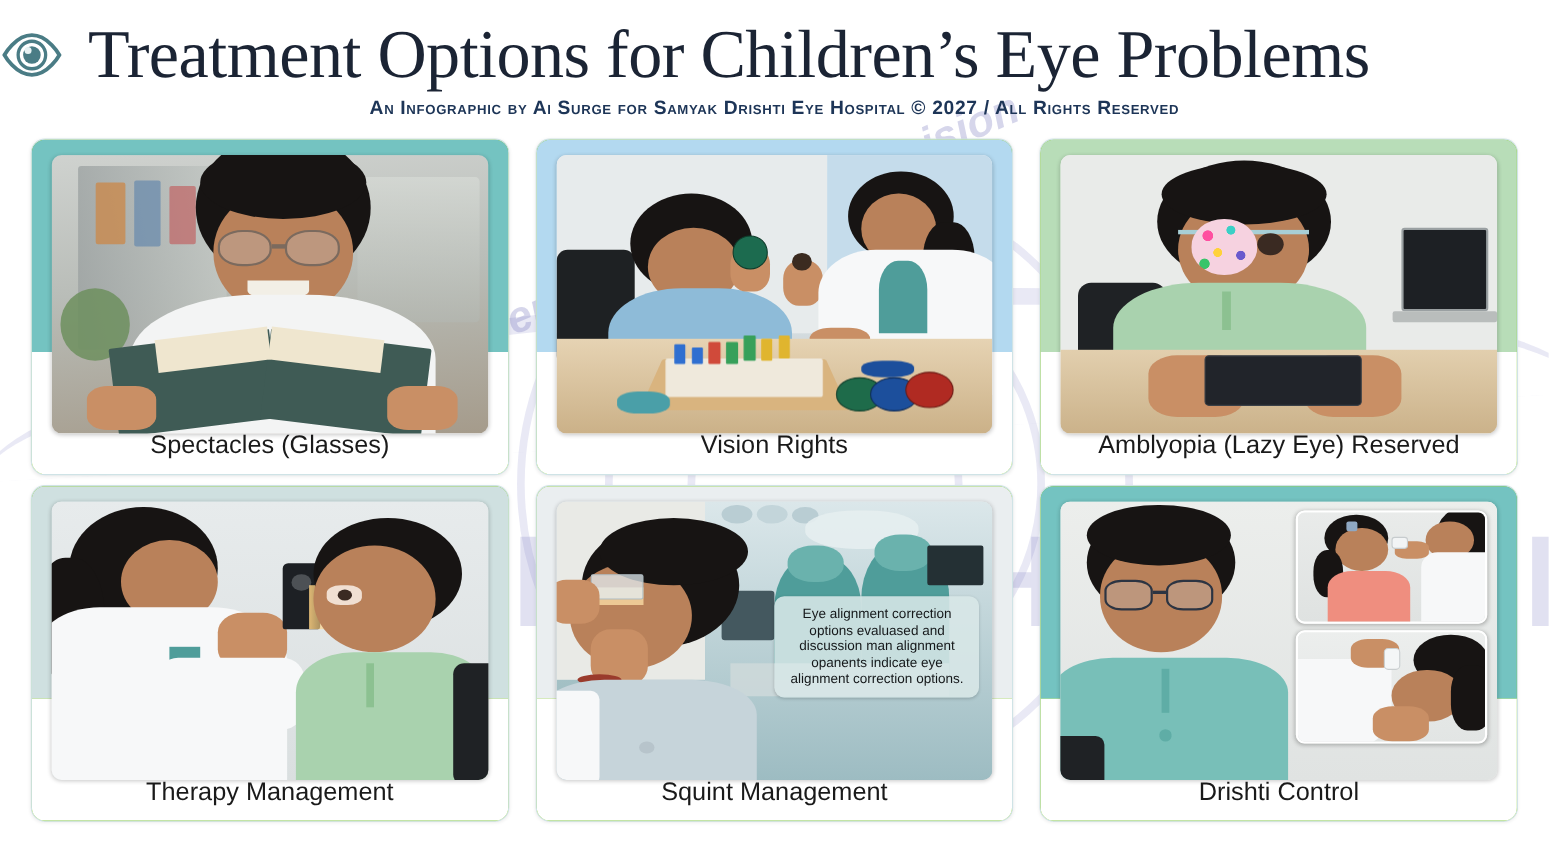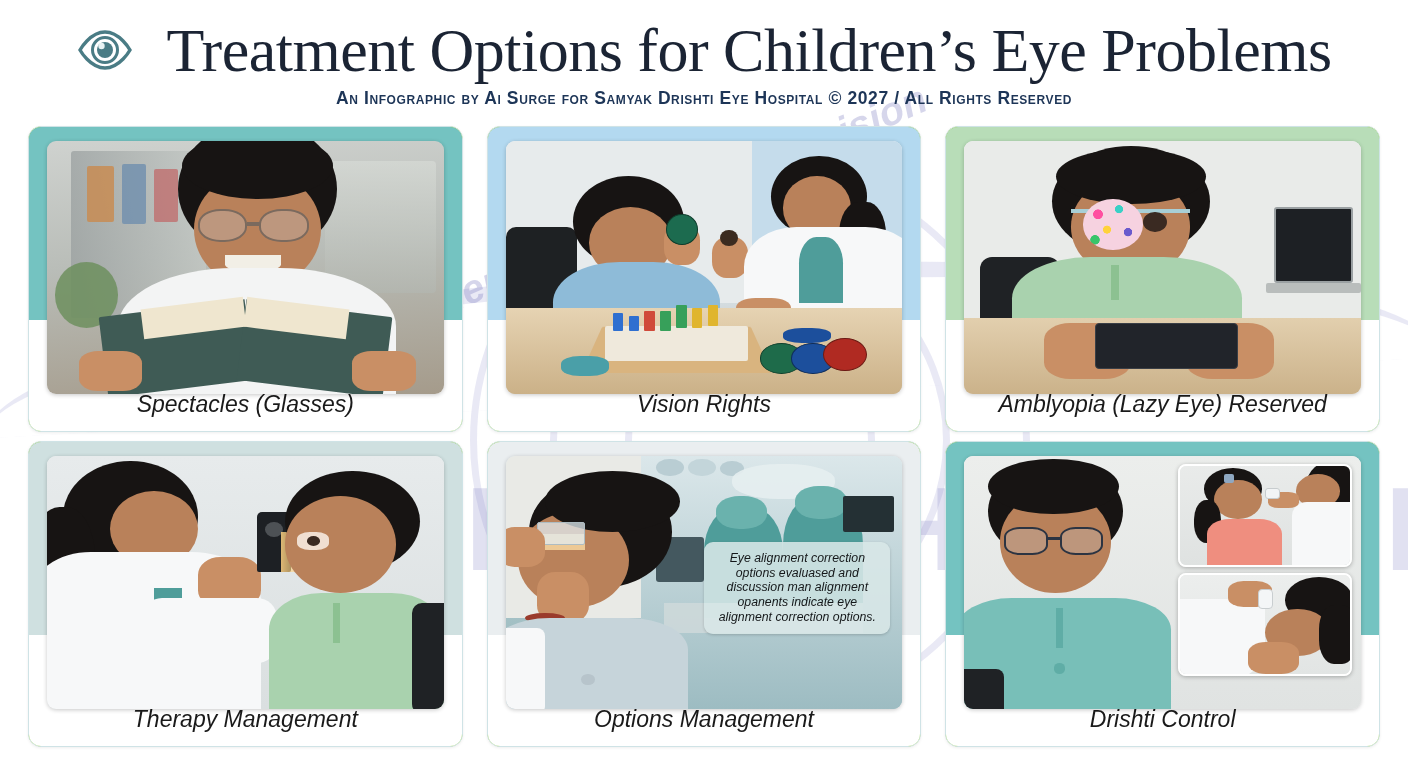--- a/index.html
+++ b/index.html
@@ -86,22 +86,22 @@
   
   #header {
     position: relative;
     z-index: 20;
     height: 126px;
     padding-top: 18px;
   }
   .title-row {
     display: flex;
     align-items: center;
-    justify-content: center;
-    gap: 32px;
+    justify-content: flex-start;
+    gap: 22px;
   }
   .eye-icon { flex: 0 0 auto; width: 58px; height: 46px; display:block; }
   .main-title {
     font-family: "Liberation Serif", serif;
     font-size: 62px;
     line-height: 1.04;
     font-weight: normal;
     color: #1b2434;
     letter-spacing: -0.5px;
     white-space: nowrap;
@@ -132,21 +132,20 @@
 
   .card {
     position: relative;
     border-radius: 13px;
     background: #84cc16;
     border: 1.4px solid #cfe3e6;
     box-shadow: 0 1px 3px rgba(0,0,0,0.07);
     overflow: hidden;
     display: flex;
     flex-direction: column;
-    font-style: italic;
   }
   
   .frame {
     position: relative;
     flex: 0 0 193px;
     padding: 14px 18px 0 18px;
     overflow: hidden;
   }
   .card .photo-wrap {
     position: absolute;
@@ -453,21 +452,21 @@
           <div class="blob skin2" style="border-radius:35%;left:-2%;top:28%;width:12%;height:16%;"></div>
           <div class="blob skin2" style="border-radius:35%;left:8%;top:46%;width:13%;height:20%;"></div>
           <div class="blob" style="border-radius:50%;left:5%;top:62%;width:10%;height:4%;background:#9a3b2c"></div>
           <div class="blob polo-l" style="border-radius:30% 30% 0 0;left:-4%;top:64%;width:50%;height:42%;"></div>
           <div class="blob coat" style="border-radius:8px;left:-12%;top:68%;width:22%;height:34%;"></div>
           <div class="blob" style="border-radius:50%;left:19%;top:86%;width:3.4%;height:4.4%;background:#b7c4cb"></div>
         </div>
         <div class="info-box">Eye alignment correction options evaluased and discussion man alignment opanents indicate eye alignment correction options.</div>
       </div>
       <div class="label-zone">
-        <div class="card-label">Options Management</div>
+        <div class="card-label">Squint Management</div>
       </div>
     </div>
 
     <div class="card">
       <div class="frame" style="background:#74c3c1"></div>
       <div class="photo-wrap">
         <div class="photo bg-studio">
           <div class="blob" style="border-radius:0;left:0;top:0;width:100%;height:100%;background:linear-gradient(180deg,#eceeec,#e0e3e2)"></div>
 
           <div class="blob hair" style="left:6%;top:2%;width:34%;height:40%;"></div>

